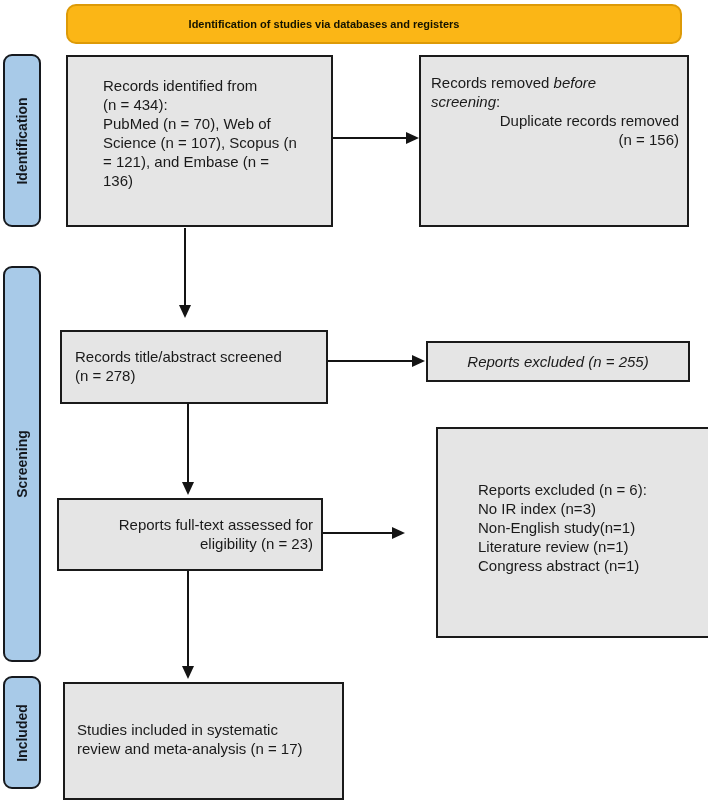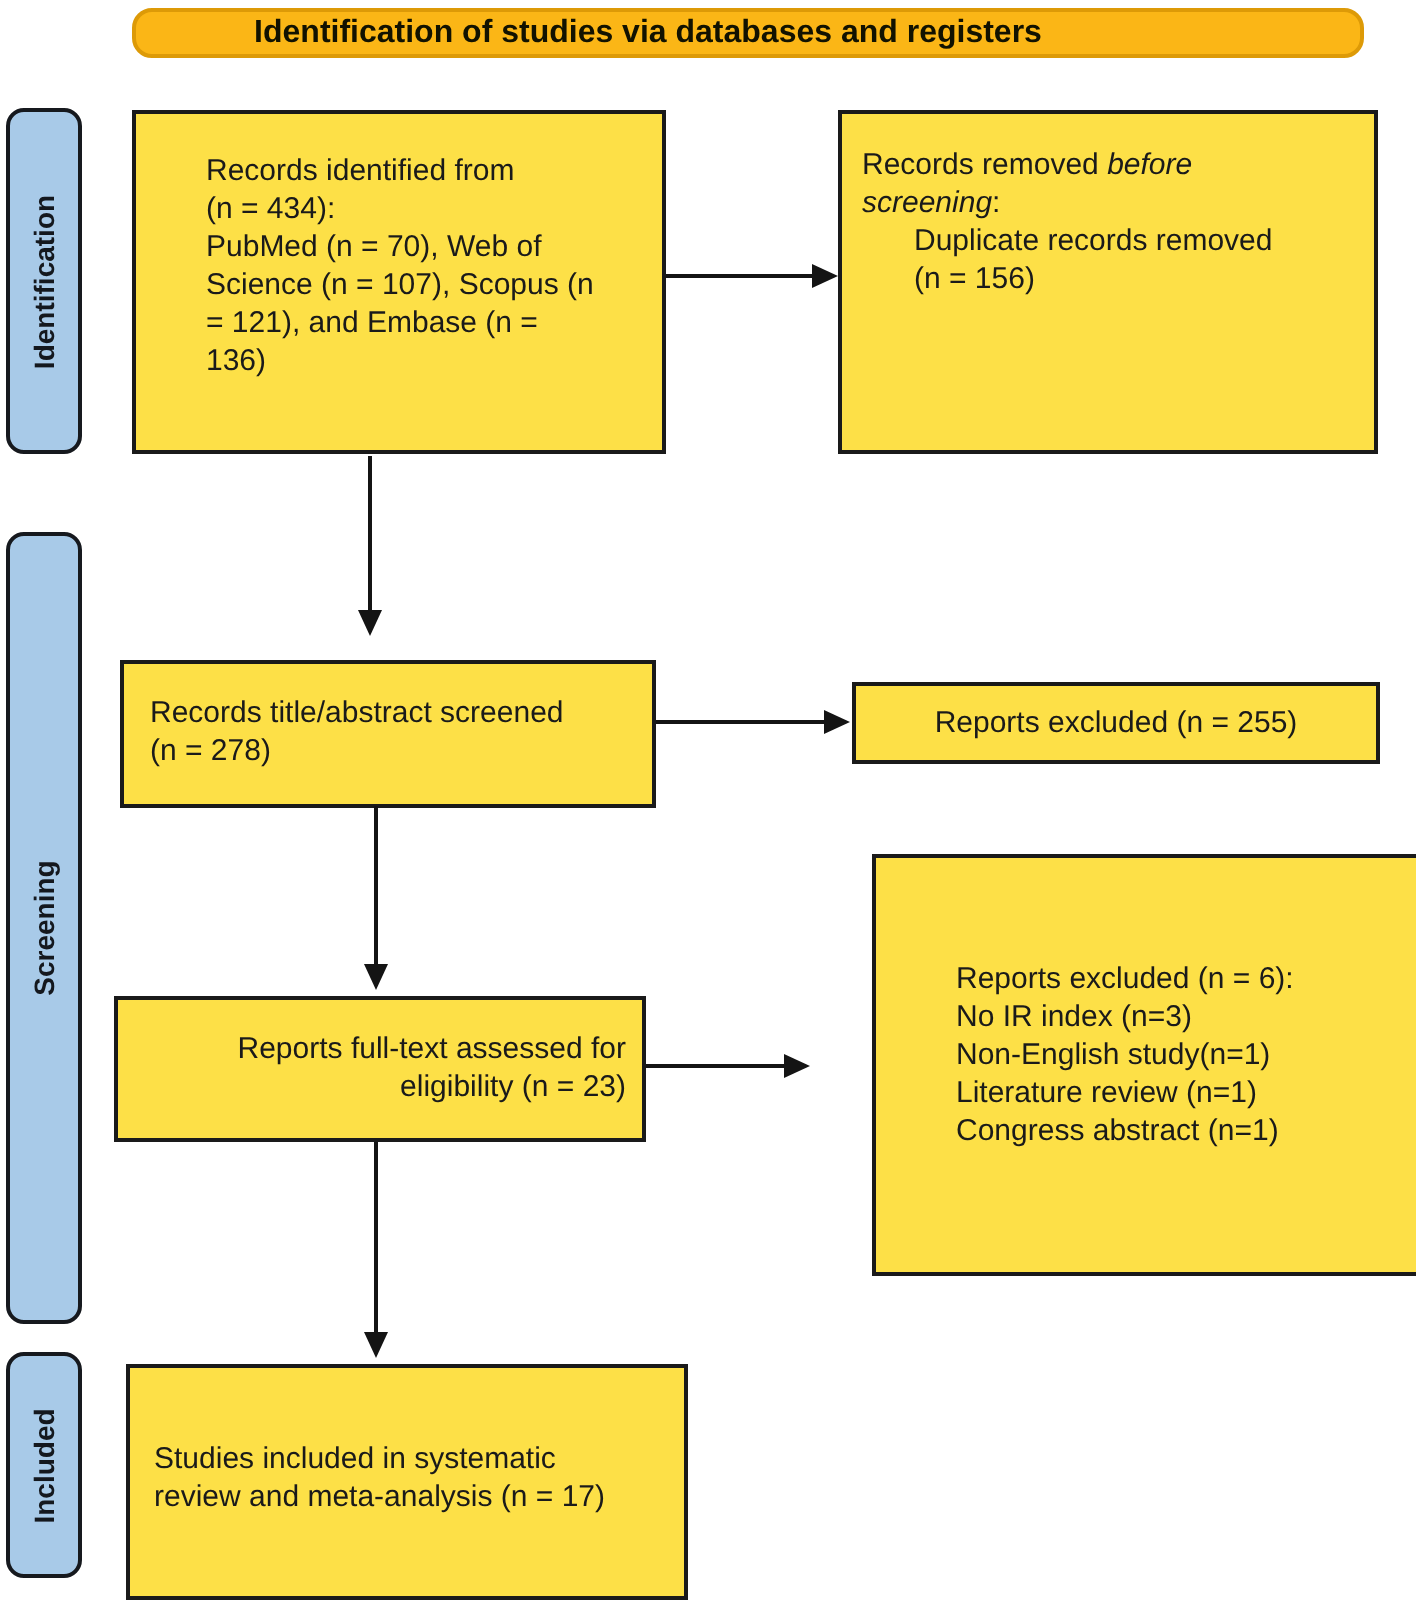--- a/index.html
+++ b/index.html
@@ -14,55 +14,55 @@
   html,body{margin:0;padding:0;background:#ffffff;}
   #canvas{
     position:relative;
     width:708px;height:803px;
     background:#ffffff;
     font-family:"Liberation Sans", sans-serif;
     color:var(--text);
     overflow:hidden;
   }
   .banner{
-    position:absolute;left:66px;top:4px;width:616px;height:25px;
+    position:absolute;left:66px;top:4px;width:616px;height:40px;
     background:var(--banner-fill);
     border:2px solid var(--banner-border);
     border-radius:10px;
     box-sizing:border-box;
     display:flex;align-items:center;justify-content:center;
-    font-weight:bold;font-size:16px;
+    font-weight:bold;font-size:11px;
     padding-right:100px;
     color:#121200;
   }
   .stage{
     position:absolute;left:3px;width:38px;
     background:var(--stage-fill);
     border:2px solid var(--stage-border);
     border-radius:9px;
     box-sizing:border-box;
   }
   .stage .rot{
     position:absolute;left:50%;top:50%;
     transform:translate(-50%,-50%) rotate(-90deg);
     white-space:nowrap;
     font-weight:bold;font-size:14px;
     color:#14181E;
   }
   .flowbox{
     position:absolute;
-    background:#fde047;
+    background:#e5e5e5;
     border:2px solid var(--box-border);
     box-sizing:border-box;
     font-size:15px;line-height:19px;
   }
   .flowbox .box-text{white-space:pre-line;}
   .thick{border-width:2.5px;}
-  .center{display:flex;align-items:center;justify-content:center;text-align:center;}
-  .indent{margin-left:26px;white-space:pre-line;}
+  .center{display:flex;align-items:center;justify-content:center;text-align:center;font-style:italic;}
+  .indent{margin-left:26px;white-space:pre-line;text-align:right;}
   em{font-style:italic;}
   
   .vline,.hline{position:absolute;background:var(--arrow);}
   .vline{width:1.5px;}
   .hline{height:1.5px;}
   .head-down{
     position:absolute;width:0;height:0;
     border-left:6px solid transparent;border-right:6px solid transparent;
     border-top:13px solid var(--arrow);
   }

